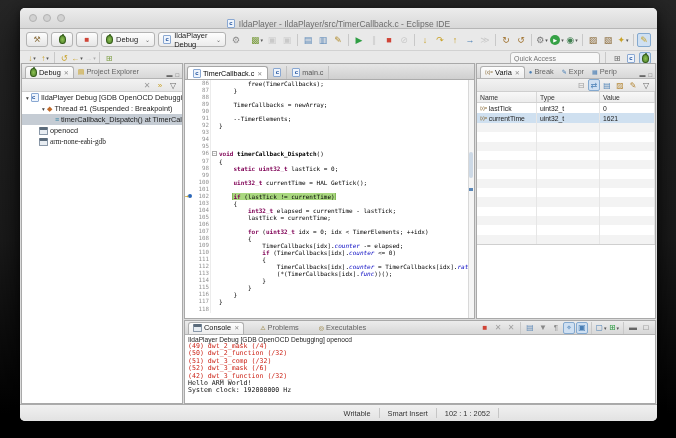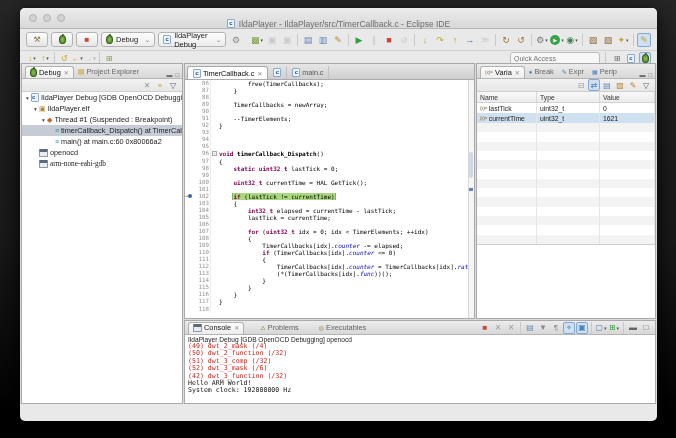--- a/index.html
+++ b/index.html
@@ -293,39 +293,29 @@
           <span class="icn">
             <span style="color: rgb(102, 102, 102);">▽</span>
           </span>
         </div>
       <div class="tree" id="debug-tree">
           <div class="trow" style="padding-left: 2px;">
             <span class="texp">▾</span>
             <span class="cic tico">c</span>
             <span>IldaPlayer Debug [GDB OpenOCD Debugging]</span>
           </div>
-          <div class="trow" style="padding-left: 10px;">
-            <span class="texp">▾</span>
-            <span class="tico" style="color: rgb(181, 137, 58); font-size: 7px;">▣</span>
-            <span>IldaPlayer.elf</span>
-          </div>
           <div class="trow" style="padding-left: 18px;">
             <span class="texp">▾</span>
             <span class="tico" style="color: rgb(192, 106, 42); font-size: 7px;">◆</span>
             <span>Thread #1 (Suspended : Breakpoint)</span>
           </div>
           <div class="trow sel" style="padding-left: 26px;">
             <span class="texp"></span>
             <span class="tico" style="color: rgb(47, 127, 159); font-size: 7px;">≡</span>
             <span>timerCallback_Dispatch() at TimerCallba</span>
-          </div>
-          <div class="trow" style="padding-left: 26px;">
-            <span class="texp"></span>
-            <span class="tico" style="color: rgb(47, 127, 159); font-size: 7px;">≡</span>
-            <span>main() at main.c:60 0x80066a2</span>
           </div>
           <div class="trow" style="padding-left: 10px;">
             <span class="texp"></span>
             <span class="termshape tico"></span>
             <span>openocd</span>
           </div>
           <div class="trow" style="padding-left: 10px; font-family: Liberation Serif, serif;">
             <span class="texp"></span>
             <span class="termshape tico"></span>
             <span>arm-none-eabi-gdb</span>
@@ -591,13 +581,23 @@
             <div class="cline red">(51) dwt_3_comp (/32)</div>
             <div class="cline red">(52) dwt_3_mask (/6)</div>
             <div class="cline red">(42) dwt_3_function (/32)</div>
             <div class="cline black">Hello ARM World!</div>
             <div class="cline black">System clock: 192000000 Hz</div>
           </div>
       </div>
     </div>
   </div>
 
+  <div class="status">
+    <span style="flex:1;"></span>
+    <span class="sitem">Writable</span>
+    <span class="ssep"></span>
+    <span class="sitem">Smart Insert</span>
+    <span class="ssep"></span>
+    <span class="sitem">102 : 1 : 2052</span>
+    <span class="ssep"></span>
+    <span style="width:150px;"></span>
+  </div>
 </div>
 
 </body></html>

